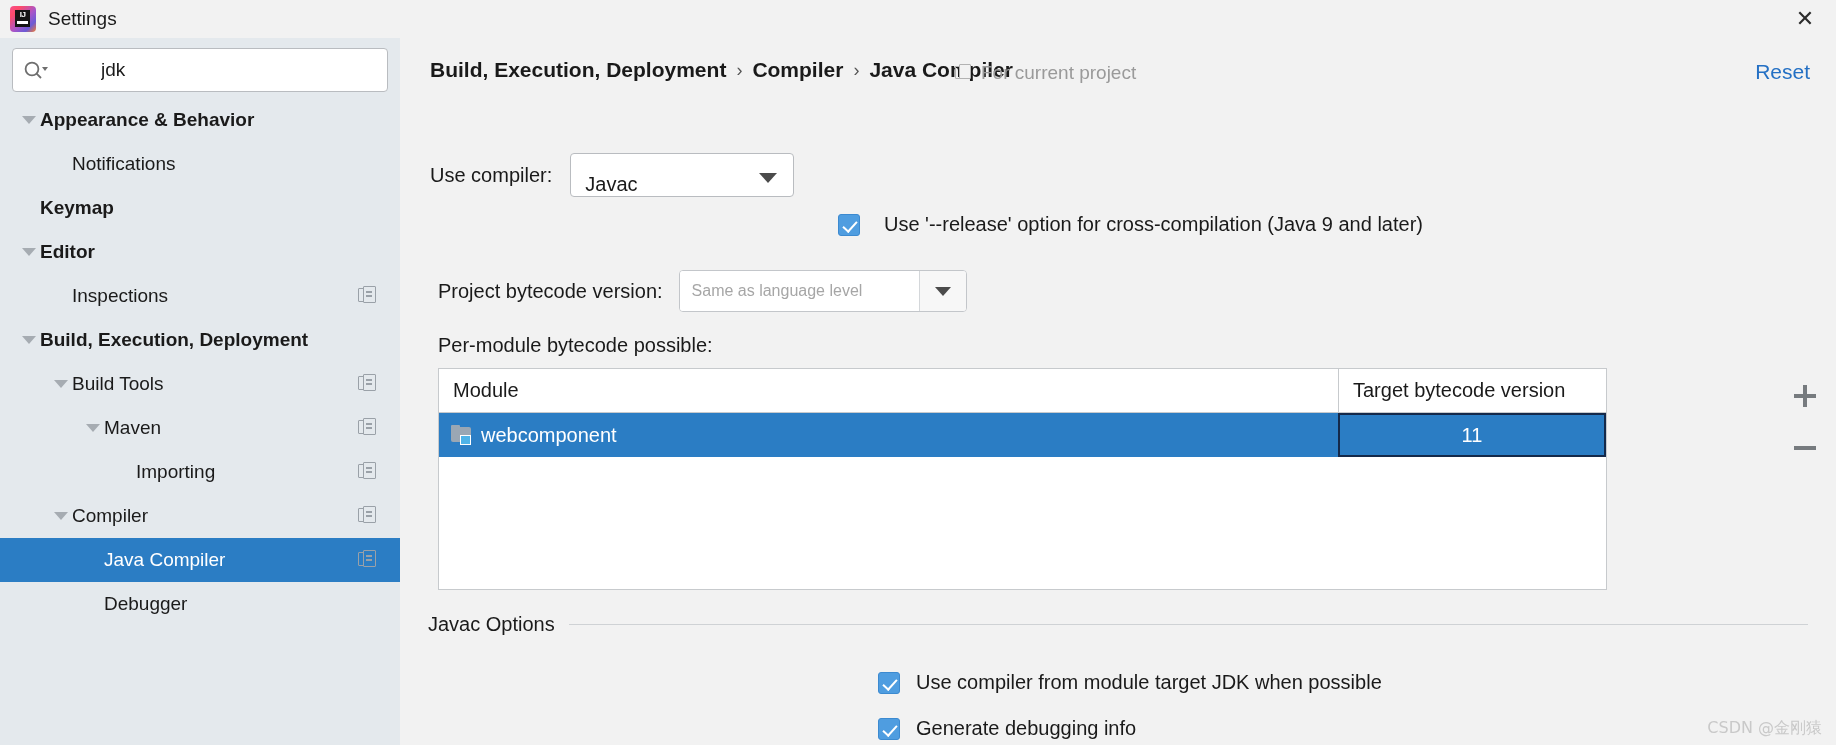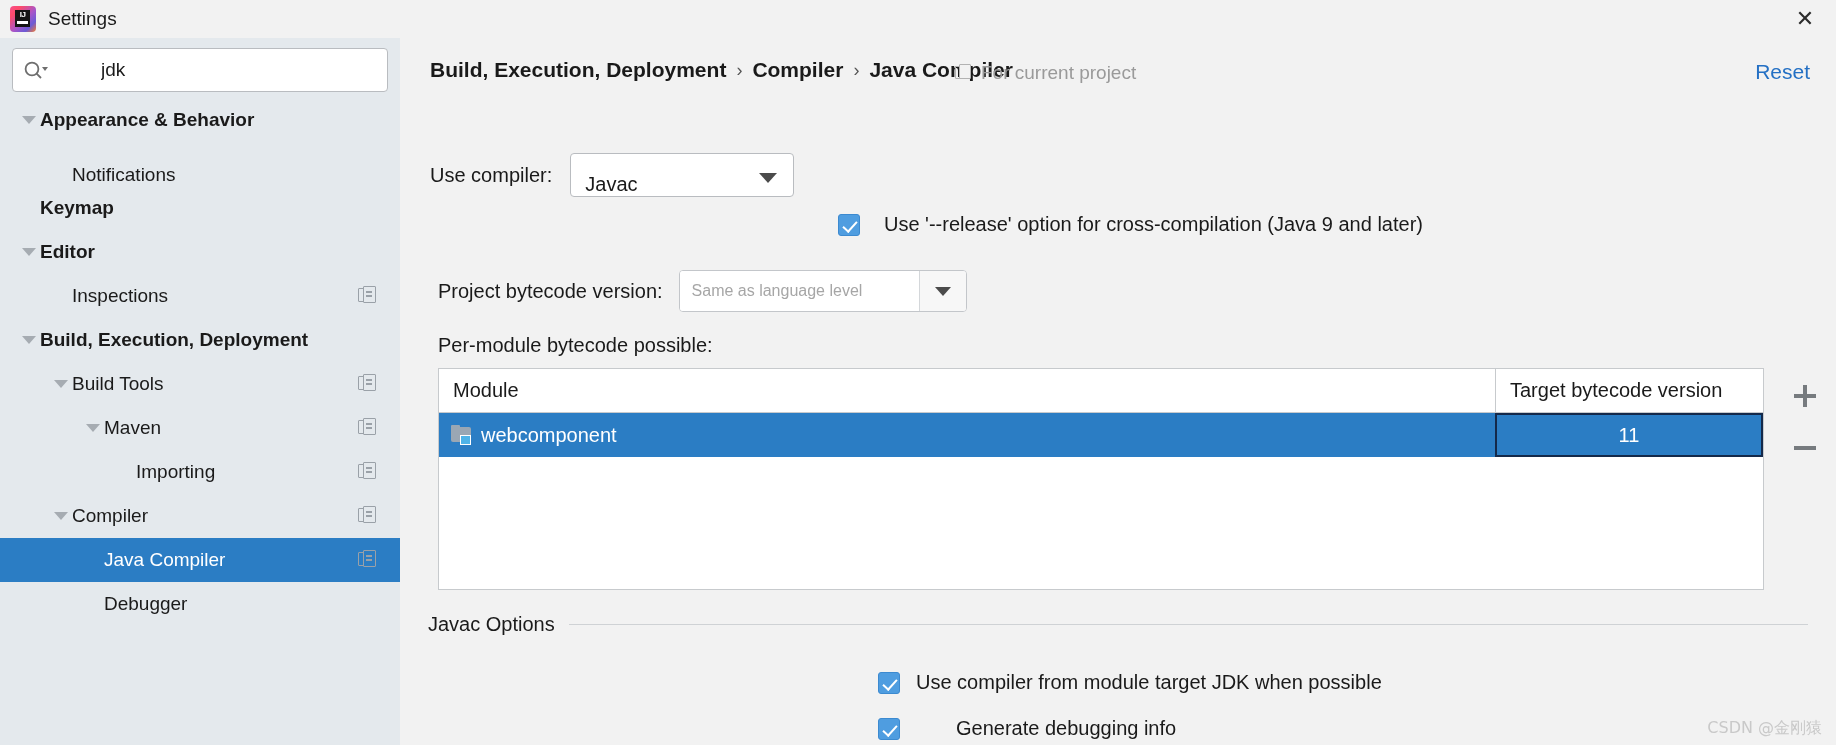--- a/index.html
+++ b/index.html
@@ -264,21 +264,21 @@
     border-left: 8px solid transparent;
     border-right: 8px solid transparent;
     border-top: 9px solid #4b4b4b;
   }
 
   .permodule-label { position: absolute; left: 38px; top: 296px; }
 
   
   .table-wrap {
     position: absolute; left: 38px; top: 330px;
-    width: 1326px; height: 222px;
+    width: 1169px; height: 222px;
     background: #ffffff;
     border: 1px solid #c7cacd;
     display: flex; flex-direction: column;
   }
   .thead {
     display: flex;
     height: 44px;
     border-bottom: 1px solid #c7cacd;
     background: #ffffff;
   }
@@ -361,21 +361,21 @@
   .section-head .stext { font-size: 20px; color: #1a1a1a; white-space: nowrap; }
   .section-head .sline {
     flex: 1; height: 1px; background: #cfd2d5; margin-left: 14px;
   }
   .opt-row {
     position: absolute; left: 478px;
     display: flex; align-items: center;
   }
   .opt-row .txt { margin-left: 16px; font-size: 20px; color: #1a1a1a; white-space: nowrap; }
   .opt1 { top: 633px; }
-  .opt2 { top: 679px; gap: 40px; }
+  .opt2 { top: 679px; }
 
   .watermark {
     position: absolute; right: 14px; bottom: 6px;
     font-size: 16px; color: #c9c9c9;
     font-family: "DejaVu Sans", sans-serif;
     white-space: nowrap;
   }
 </style>
 </head>
 <body>
@@ -400,21 +400,21 @@
       <input class="search-input" value="jdk" placeholder="Search settings" style="">
       <div class="search-clear">✕</div>
     </div>
     <div class="tree" id="tree">
         <div class="tree-row bold" style="padding-left: 18px;">
           <span class="arrow">
             <i></i>
           </span>
           <span class="label">Appearance &amp; Behavior</span>
         </div>
-        <div class="tree-row" style="padding-left: 50px; align-items: flex-end;">
+        <div class="tree-row" style="padding-left: 50px;">
           <span class="arrow"></span>
           <span class="label">Notifications</span>
         </div>
         <div class="tree-row bold" style="padding-left: 18px;">
           <span class="arrow"></span>
           <span class="label">Keymap</span>
         </div>
         <div class="tree-row bold" style="padding-left: 18px;">
           <span class="arrow">
             <i></i>

